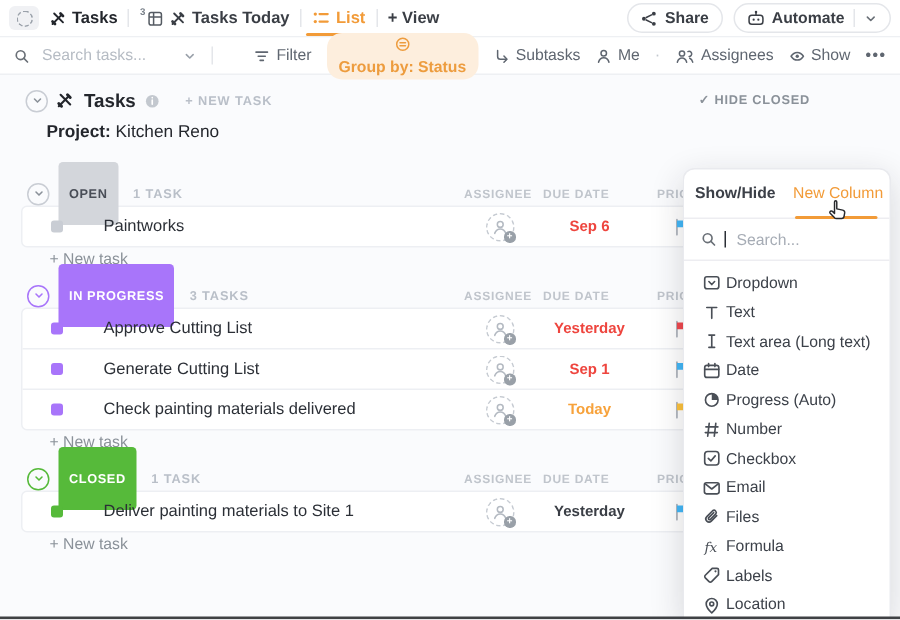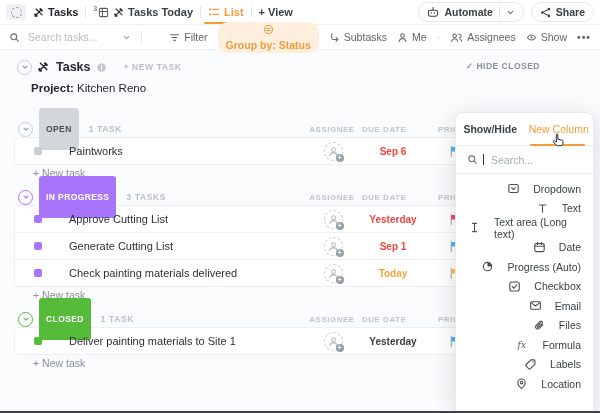--- a/index.html
+++ b/index.html
@@ -97,22 +97,22 @@
         color:#3c4048;cursor:pointer;position:relative;}
   .ptab.active{color:#f29b38;font-weight:400;}
   .ptab.active::after{content:"";position:absolute;left:5px;right:8px;bottom:-1px;height:2px;
                       background:#f29b38;border-radius:1px;}
   .cursor-hand{position:absolute;left:96px;top:20px;z-index:6;}
   .panel-search{height:27px;display:flex;align-items:center;gap:5px;padding:0 11px;border-bottom:1px solid #ededf1;}
   .caret{width:1px;height:11px;background:#2b2f36;}
   .panel-search input{border:none;outline:none;width:80px;font:10.5px "Liberation Sans",sans-serif;background:transparent;}
   .panel-search input::placeholder{color:#a6acb5;}
   .panel-items{padding-top:5px;}
-  .panel-item{height:19.5px;display:flex;align-items:center;gap:13px;padding:0 12px;font-size:10.5px;
-              color:#3c4149;cursor:pointer;justify-content:flex-end;}
+  .panel-item{height:19.5px;display:flex;align-items:center;gap:3px;padding:0 12px;font-size:10.5px;
+              color:#3c4149;cursor:pointer;}
   .pi{color:#4a4f57;fill:none;stroke:currentColor;stroke-width:1.1;stroke-linecap:round;stroke-linejoin:round;flex:0 0 auto;}
 
   .bottom-edge{position:absolute;left:0;right:0;bottom:0;height:2px;background:#3f4144;z-index:9;}
 </style>
 </head>
 <body>
 
 <div class="app">
 
   <div class="topbar">
@@ -146,42 +146,42 @@
           <circle cx="2.2" cy="8.4" r="1.1" fill="#f29b38"></circle>
           <path d="M5 3.4h5.5M5 8.4h5.5" stroke="#f29b38" stroke-width="1.4" stroke-linecap="round"></path>
         </svg>
       <span>List</span>
     </div>
     <div class="vdiv"></div>
     <div class="nav-item">
       <span>+ View</span>
     </div>
     <div class="spacer"></div>
+    <div class="pill">
+      <svg width="11" height="11" viewBox="0 0 12 12">
+          <circle cx="9.7" cy="2.3" r="1.4" fill="#3a3e45"></circle>
+          <circle cx="2.5" cy="6" r="1.4" fill="#3a3e45"></circle>
+          <circle cx="9.7" cy="9.7" r="1.4" fill="#3a3e45"></circle>
+          <path d="M3.8 5.3 8.4 3M3.8 6.7l4.6 2.3" stroke="#3a3e45" stroke-width="1.1"></path>
+        </svg>
+      <span>Share</span>
+    </div>
     <div class="pill">
       <svg width="12" height="12" viewBox="0 0 13 12">
           <rect x="1.5" y="4" width="10" height="6.5" rx="2" fill="none" stroke="#3a3e45" stroke-width="1.1"></rect>
           <circle cx="4.8" cy="7.2" r="0.8" fill="#3a3e45"></circle>
           <circle cx="8.2" cy="7.2" r="0.8" fill="#3a3e45"></circle>
           <path d="M6.5 4V2.4" stroke="#3a3e45" stroke-width="1.1"></path>
           <circle cx="6.5" cy="1.7" r="0.9" fill="#3a3e45"></circle>
         </svg>
       <span>Automate</span>
       <div class="vdiv"></div>
       <svg width="9" height="9" viewBox="0 0 10 10">
           <path d="M2.5 3.8 5 6.3l2.5-2.5" fill="none" stroke="#6a7077" stroke-width="1.2" stroke-linecap="round" stroke-linejoin="round"></path>
         </svg>
-    </div>
-    <div class="pill">
-      <svg width="11" height="11" viewBox="0 0 12 12">
-          <circle cx="9.7" cy="2.3" r="1.4" fill="#3a3e45"></circle>
-          <circle cx="2.5" cy="6" r="1.4" fill="#3a3e45"></circle>
-          <circle cx="9.7" cy="9.7" r="1.4" fill="#3a3e45"></circle>
-          <path d="M3.8 5.3 8.4 3M3.8 6.7l4.6 2.3" stroke="#3a3e45" stroke-width="1.1"></path>
-        </svg>
-      <span>Share</span>
     </div>
   </div>
 
   <div class="filterbar">
     <div class="searchbox">
       <svg width="11" height="11" viewBox="0 0 12 12">
           <circle cx="5.2" cy="5.2" r="3.2" fill="none" stroke="#6a7077" stroke-width="1.2"></circle>
           <path d="M7.6 7.6l2.6 2.6" stroke="#6a7077" stroke-width="1.2" stroke-linecap="round"></path>
         </svg>
       <input value="" placeholder="Search tasks..." style="">
@@ -470,20 +470,26 @@
       </div>
       <div class="panel-item">
         <svg class="pi" width="13" height="13" viewBox="0 0 13 13">
             <circle cx="6.5" cy="6.6" r="4.2"></circle>
             <path d="M6.5 6.6V2.4A4.2 4.2 0 0 1 10.7 6.6z" fill="currentColor" stroke="none"></path>
           </svg>
         <span>Progress (Auto)</span>
       </div>
       <div class="panel-item">
         <svg class="pi" width="13" height="13" viewBox="0 0 13 13">
+            <path d="M4.8 2.2 3.8 10.8M9.2 2.2 8.2 10.8M2.6 4.6h8M2.2 8.4h8"></path>
+          </svg>
+        <span>Number</span>
+      </div>
+      <div class="panel-item">
+        <svg class="pi" width="13" height="13" viewBox="0 0 13 13">
             <rect x="1.8" y="2" width="9.4" height="9" rx="2"></rect>
             <path d="M4.2 6.6l1.7 1.7 2.9-3.4"></path>
           </svg>
         <span>Checkbox</span>
       </div>
       <div class="panel-item">
         <svg class="pi" width="13" height="13" viewBox="0 0 13 13">
             <rect x="1.6" y="2.8" width="9.8" height="7.4" rx="1.3"></rect>
             <path d="M2.2 3.6 6.5 7l4.3-3.4"></path>
           </svg>

